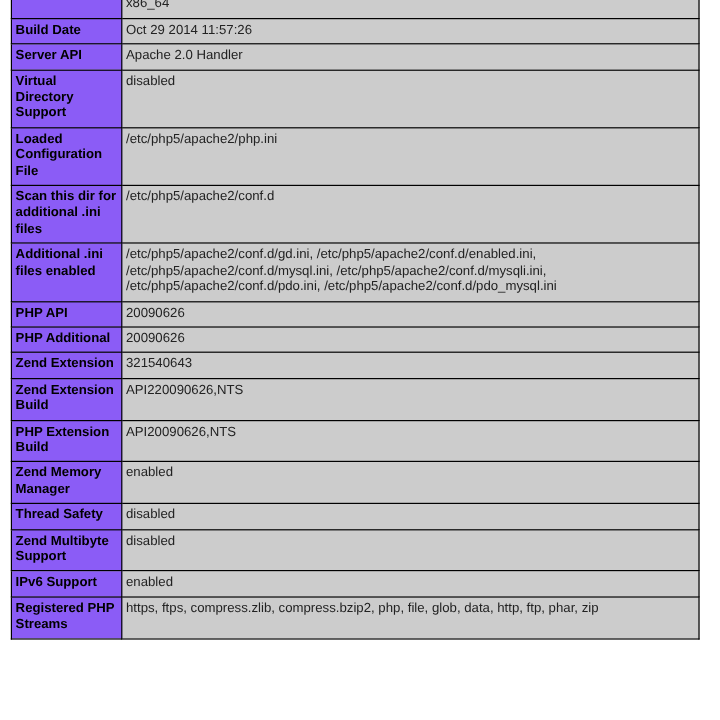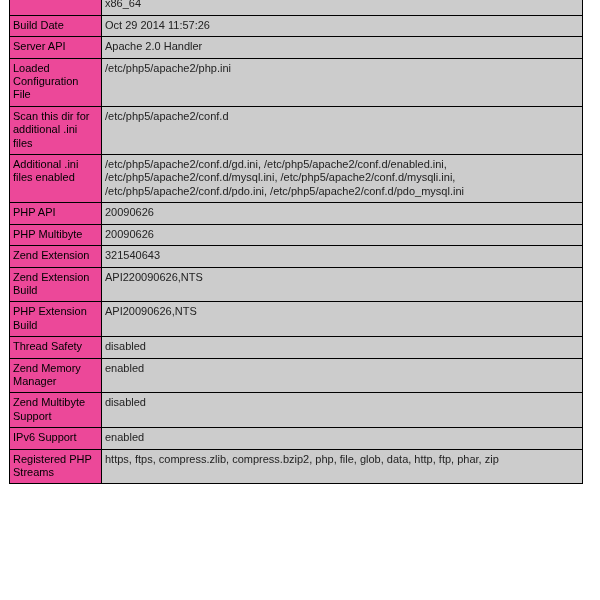--- a/index.html
+++ b/index.html
@@ -2,79 +2,83 @@
 <html><head>
 <meta charset="utf-8">
 <style>
   html, body { margin: 0; padding: 0; background: #ffffff; }
   body { width: 600px; height: 600px; overflow: hidden; position: relative;
          font-family: "Liberation Sans", sans-serif; font-size: 11px; color: #000; }
   table.info { position: absolute; left: 9px; top: -20px; width: 574px;
                border-collapse: collapse; table-layout: fixed; }
   table.info td { border: 1px solid #000; vertical-align: top; padding: 3px 3px 4px 3px;
                   line-height: 13.4px; }
-  td.e { background: #ec4899; font-weight: normal; width: 85px; margin-top: 38px; }
+  td.e { background: #8b5cf6; font-weight: bold; width: 85px; margin-top: 38px; }
   td.v { background: #cccccc; color: #222; }
 </style>
 </head>
 <body>
 
 <table class="info">
   <tbody>
     <tr>
         <td class="e">System</td>
         <td class="v">Linux ralaci-linux 3.13.0-44-generic #73~precise1-Ubuntu SMP Wed Dec 17 00:39:15 UTC 2014 x86_64</td>
       </tr>
     <tr>
         <td class="e">Build Date</td>
         <td class="v">Oct 29 2014 11:57:26</td>
       </tr>
     <tr>
         <td class="e">Server API</td>
         <td class="v">Apache 2.0 Handler</td>
       </tr>
     <tr>
+        <td class="e">Virtual Directory Support</td>
+        <td class="v">disabled</td>
+      </tr>
+    <tr>
         <td class="e">Loaded Configuration File</td>
         <td class="v">/etc/php5/apache2/php.ini</td>
       </tr>
     <tr>
         <td class="e">Scan this dir for additional .ini files</td>
         <td class="v">/etc/php5/apache2/conf.d</td>
       </tr>
     <tr>
         <td class="e">Additional .ini files enabled</td>
         <td class="v">/etc/php5/apache2/conf.d/gd.ini, /etc/php5/apache2/conf.d/enabled.ini, /etc/php5/apache2/conf.d/mysql.ini, /etc/php5/apache2/conf.d/mysqli.ini, /etc/php5/apache2/conf.d/pdo.ini, /etc/php5/apache2/conf.d/pdo_mysql.ini</td>
       </tr>
     <tr>
         <td class="e">PHP API</td>
         <td class="v">20090626</td>
       </tr>
     <tr>
-        <td class="e">PHP Multibyte</td>
+        <td class="e">PHP Additional</td>
         <td class="v">20090626</td>
       </tr>
     <tr>
         <td class="e">Zend Extension</td>
         <td class="v">321540643</td>
       </tr>
     <tr>
         <td class="e">Zend Extension Build</td>
         <td class="v">API220090626,NTS</td>
       </tr>
     <tr>
         <td class="e">PHP Extension Build</td>
         <td class="v">API20090626,NTS</td>
       </tr>
     <tr>
+        <td class="e">Zend Memory Manager</td>
+        <td class="v">enabled</td>
+      </tr>
+    <tr>
         <td class="e">Thread Safety</td>
         <td class="v">disabled</td>
-      </tr>
-    <tr>
-        <td class="e">Zend Memory Manager</td>
-        <td class="v">enabled</td>
       </tr>
     <tr>
         <td class="e">Zend Multibyte Support</td>
         <td class="v">disabled</td>
       </tr>
     <tr>
         <td class="e">IPv6 Support</td>
         <td class="v">enabled</td>
       </tr>
     <tr>

